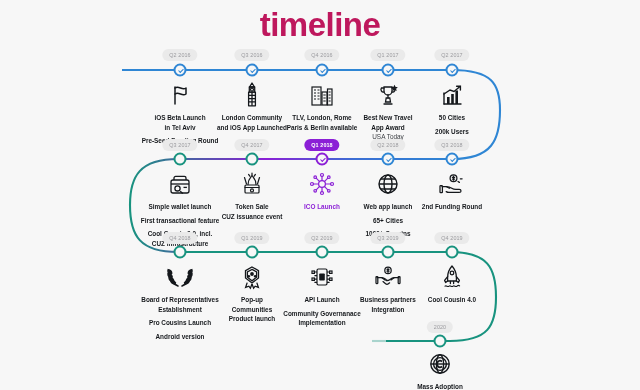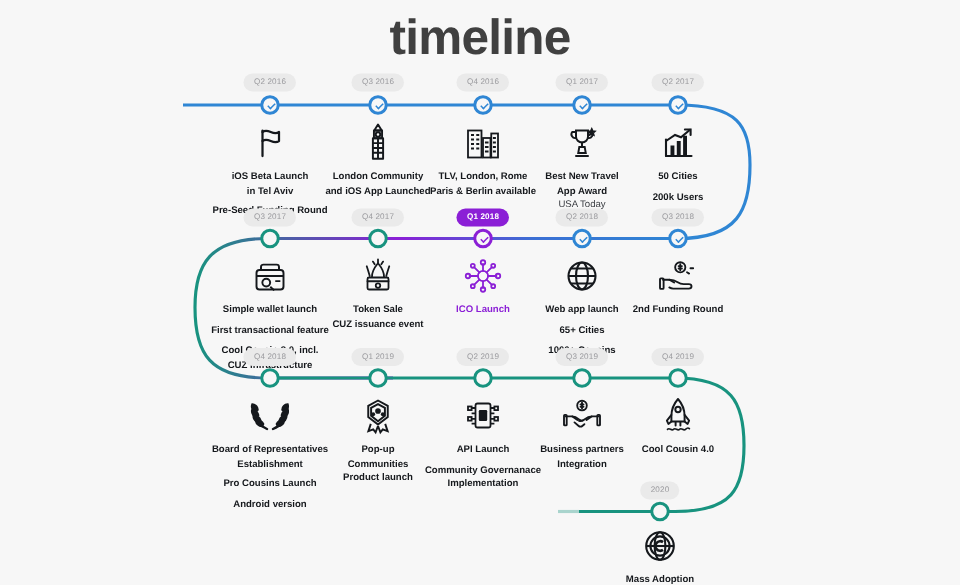--- a/index.html
+++ b/index.html
@@ -8,21 +8,21 @@
     background: #f7f7f7;
     font-family: "Liberation Sans", sans-serif;
     overflow: hidden;
   }
   #stage { position: relative; width: 640px; height: 390px; }
 
   #page-title {
     position: absolute; left: 0; top: 6px; width: 640px;
     text-align: center;
     font-size: 33px; font-weight: 700; letter-spacing: -0.5px;
-    color: #404040;
+    color: #be185d;
   }
 
   svg.rails { position: absolute; left: 0; top: 0; width: 640px; height: 390px; }
 
   .node {
     position: absolute; width: 13px; height: 13px; border-radius: 50%;
     background: #f7f7f7; transform: translate(-50%, -50%);
     border: 2.2px solid #2f86d4;
   }
   .node.check::after {

